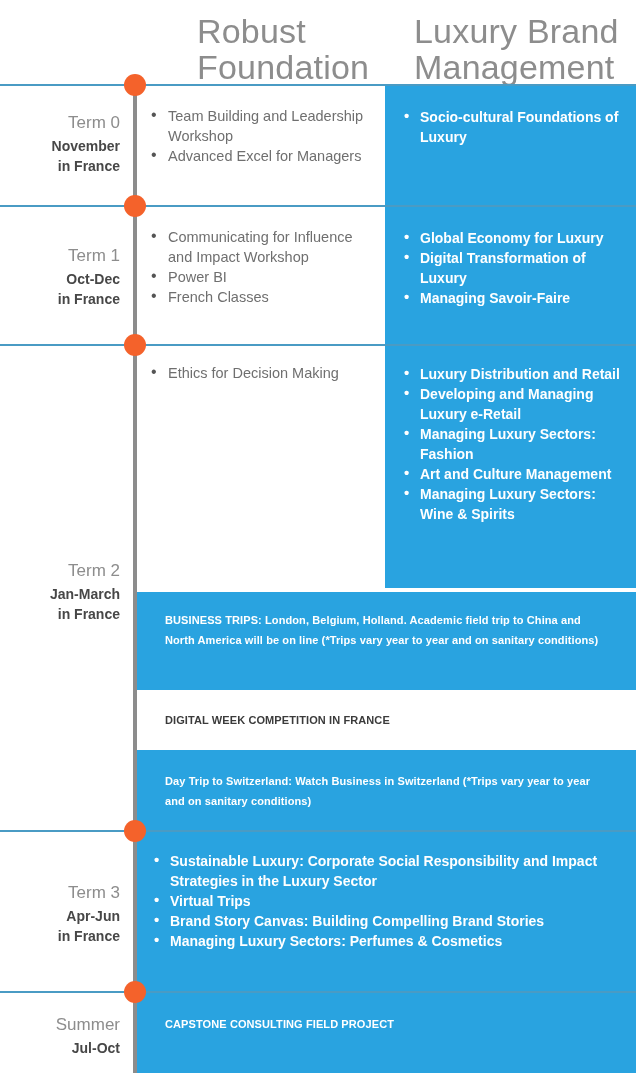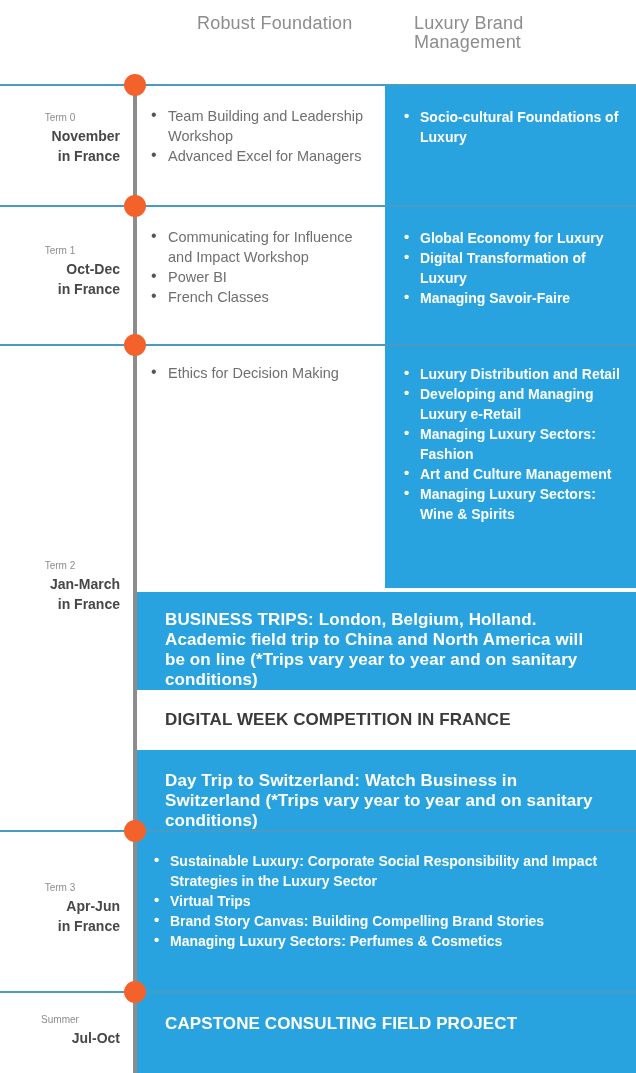--- a/index.html
+++ b/index.html
@@ -14,21 +14,21 @@
     position: relative;
     width: 636px;
     height: 1073px;
     background: #ffffff;
   }
 
   
   .col-header {
     position: absolute;
     top: 14px;
-    font-size: 18px;
+    font-size: 34px;
     line-height: 1.05;
     color: #8d8d8d;
     font-weight: 400;
     letter-spacing: 0.2px;
   }
   #hdr-robust   { left: 197px; width: 186px; }
   #hdr-luxury   { left: 414px; width: 215px; }
 
   
   .spine {
@@ -64,25 +64,24 @@
   .left-label {
     position: absolute;
     left: 0;
     width: 120px;
     text-align: right;
     color: #555555;
     z-index: 5;
   }
   .left-label .term {
     display: block;
-    font-size: 10px;
+    font-size: 17px;
     color: #8d8d8d;
     font-weight: 400;
     line-height: 1.45;
-    text-align: center;
   }
   .left-label .dates,
   .left-label .place {
     display: block;
     font-size: 14px;
     font-weight: bold;
     color: #474747;
     line-height: 1.45;
   }
 
@@ -144,21 +143,21 @@
     position: absolute;
     left: 137px;
     width: 499px;
     z-index: 1;
   }
   .banner.blue  { background: #29a3e0; }
   .banner.white { background: #ffffff; }
   .banner-text {
     position: absolute;
     z-index: 2;
-    font-size: 17px;
+    font-size: 11px;
     font-weight: bold;
     line-height: 20px;
     letter-spacing: 0.1px;
   }
   .banner-text.on-blue  { color: #ffffff; width: 440px; }
   .banner-text.on-white { color: #3b3b3b; width: 440px; }
 </style>
 </head>
 <body>
 

